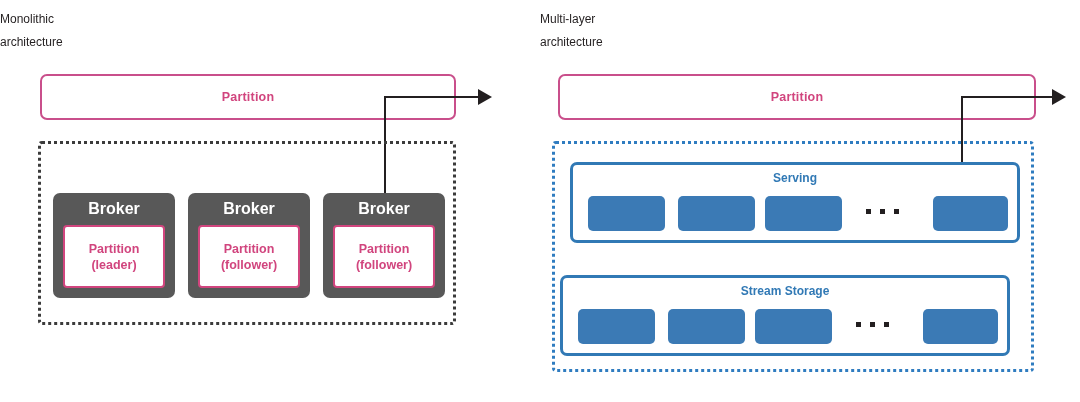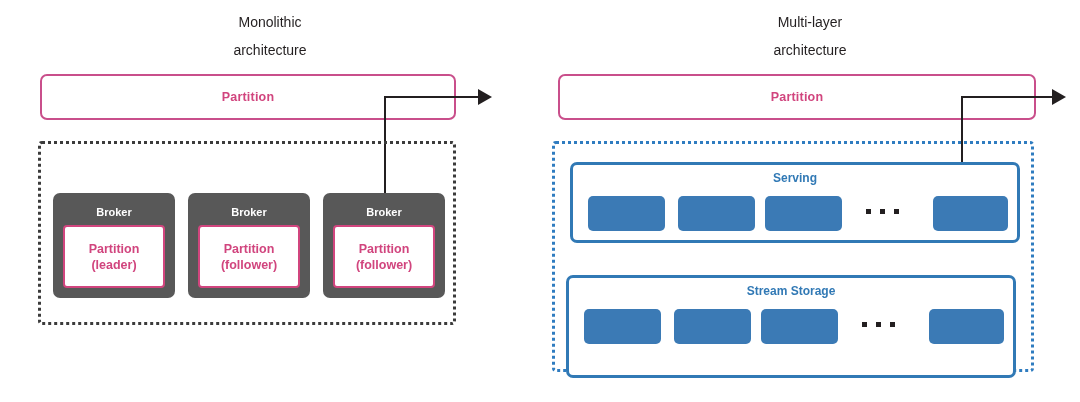--- a/index.html
+++ b/index.html
@@ -19,23 +19,23 @@
     top: 0;
     height: 402px;
   }
   #panel-mono { left: 0; width: 540px; }
   #panel-multi { left: 540px; width: 540px; }
 
   .panel-title {
     position: absolute;
     top: 8px;
     width: 100%;
-    text-align: center;
-    font-size: 14px;
-    line-height: 28px;
+    text-align: left;
+    font-size: 12px;
+    line-height: 23px;
     color: #231f20;
     font-weight: 400;
     white-space: pre-line;
   }
 
   
   .partition-bar {
     position: absolute;
     box-sizing: border-box;
     border: 2.5px solid #c94f8b;
@@ -79,24 +79,23 @@
     box-sizing: border-box;
     background: #585858;
     border-radius: 7px;
   }
   .broker-label {
     position: absolute;
     top: 7px;
     left: 0;
     width: 100%;
     text-align: center;
-    font-size: 11px;
+    font-size: 16px;
     font-weight: bold;
     color: #ffffff;
-    margin-top: 6px;
   }
   .broker-partition {
     position: absolute;
     left: 10px;
     right: 10px;
     top: 32px;
     bottom: 10px;
     box-sizing: border-box;
     background: #ffffff;
     border: 2.5px solid #d1457e;
@@ -218,21 +217,21 @@
     <div class="cell" style="left:105px; width:77px;"></div>
     <div class="cell" style="left:192px; width:77px;"></div>
     <div class="ellipsis" style="left:293px;">
       <i></i>
         <i></i>
         <i></i>
     </div>
     <div class="cell" style="left:360px; width:75px;"></div>
   </div>
 
-  <div class="layer" style="left:26px; top:275px; width:450px; height:103px;">
+  <div class="layer" style="left:20px; top:275px; width:450px; height:81px;">
     <div class="layer-label">Stream Storage</div>
     <div class="cell" style="left:15px;  width:77px;"></div>
     <div class="cell" style="left:105px; width:77px;"></div>
     <div class="cell" style="left:192px; width:77px;"></div>
     <div class="ellipsis" style="left:293px;">
       <i></i>
         <i></i>
         <i></i>
     </div>
     <div class="cell" style="left:360px; width:75px;"></div>

